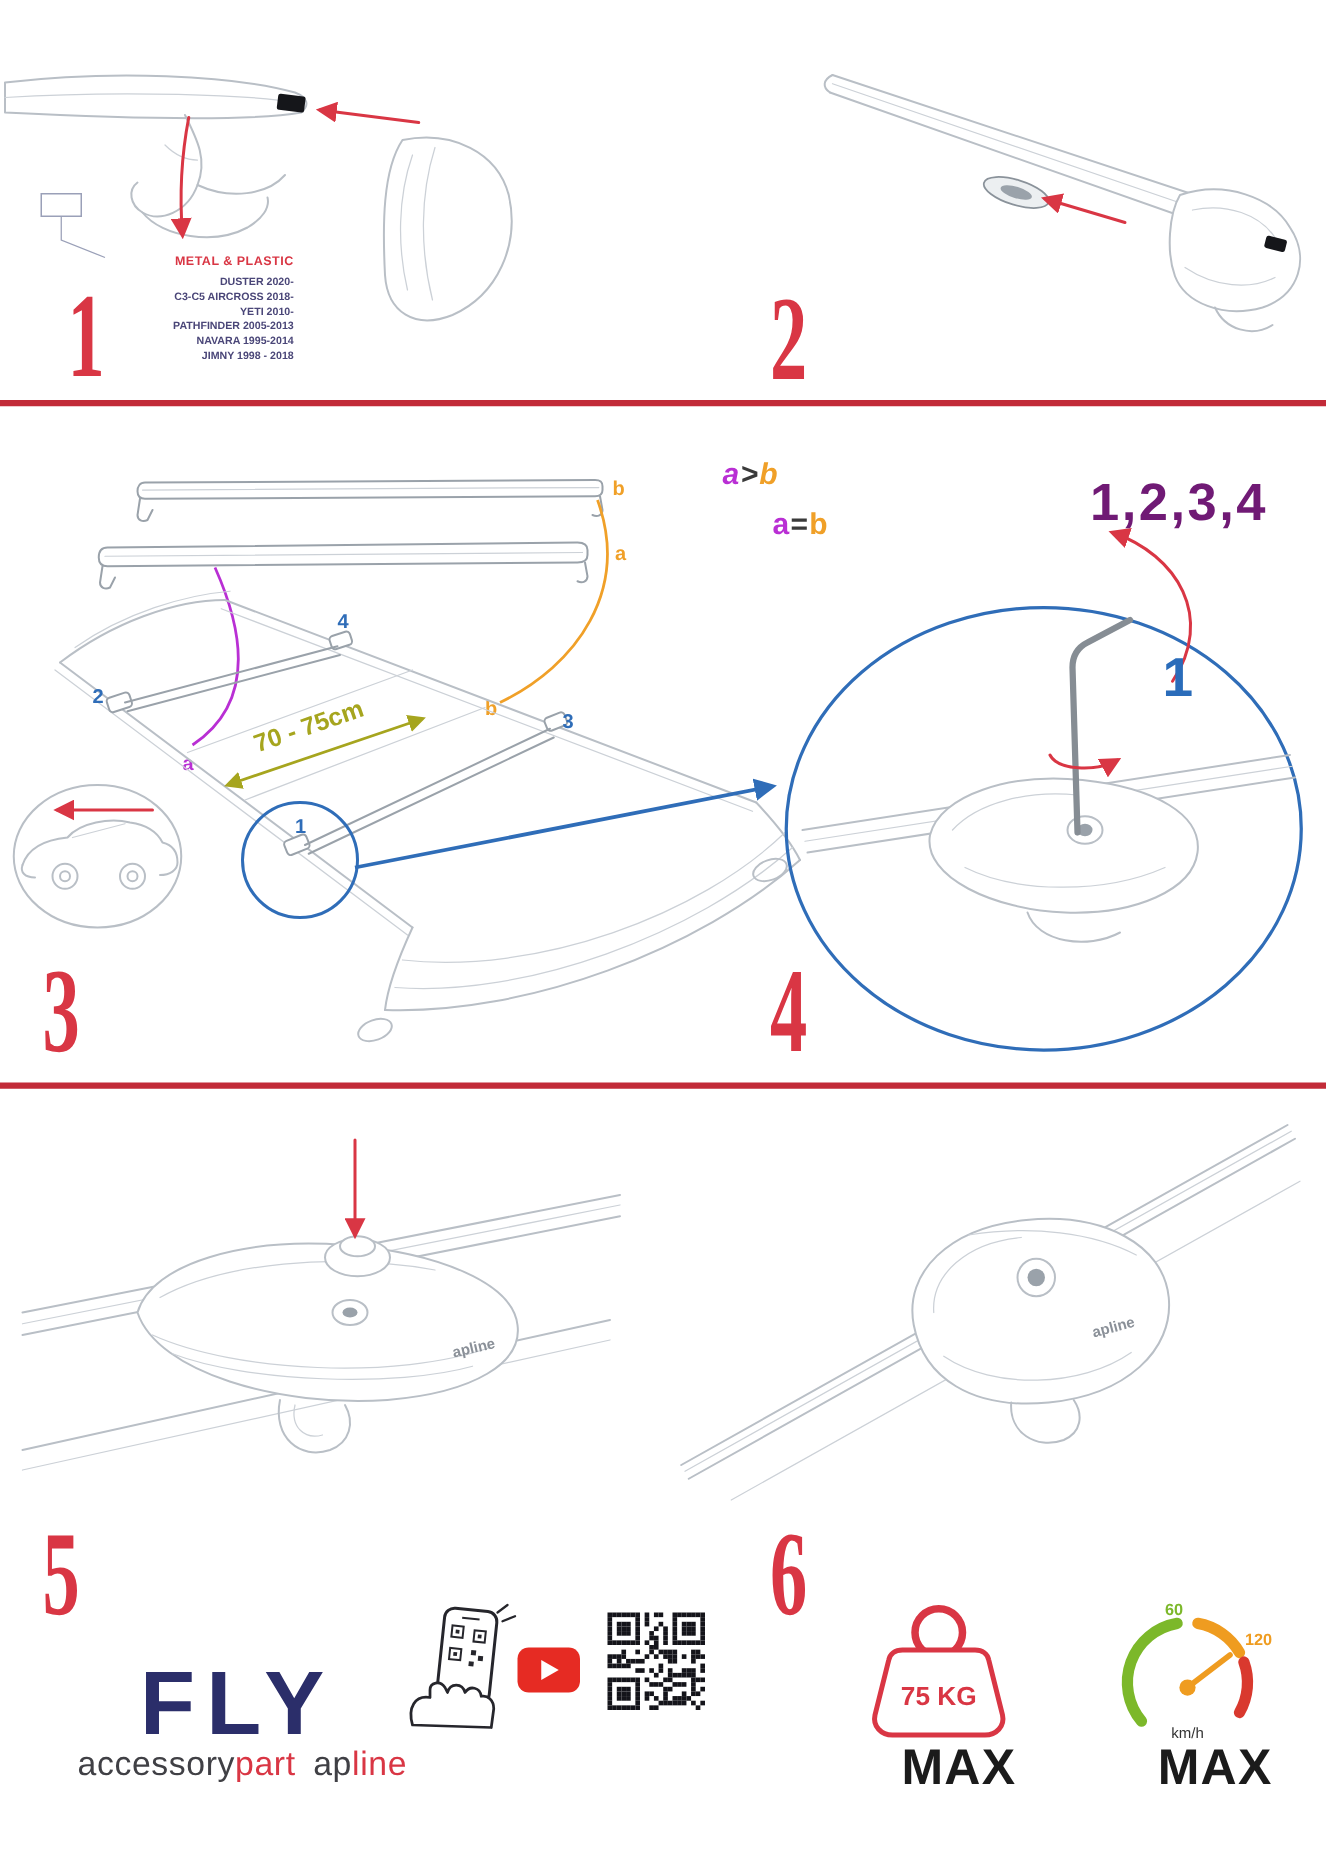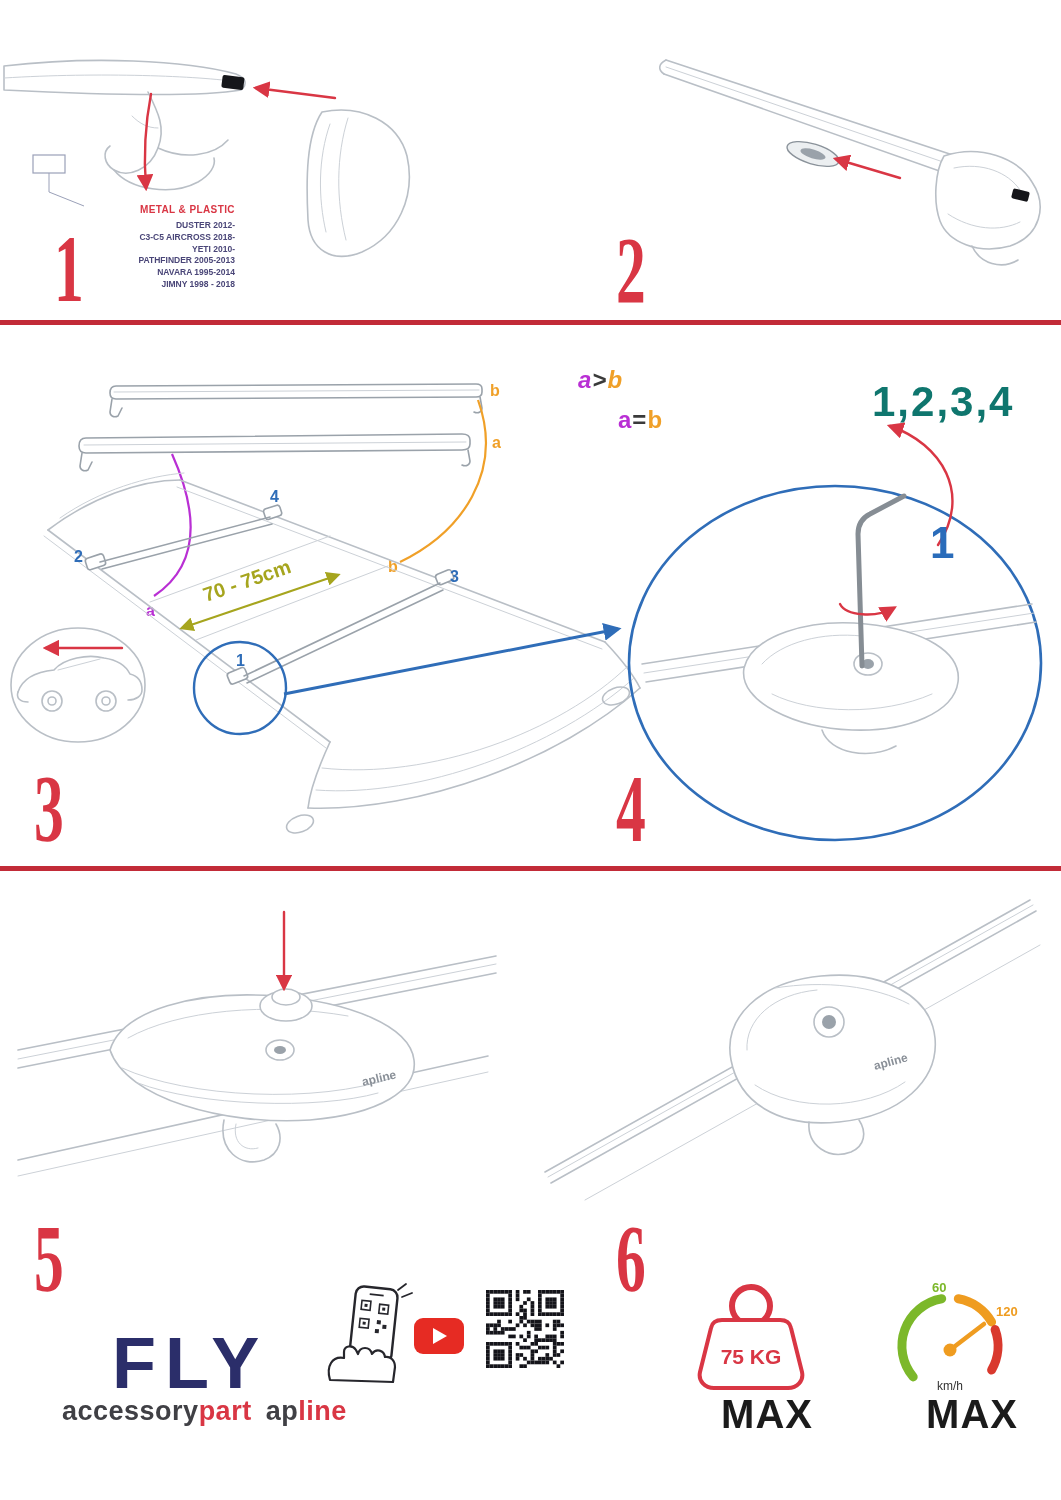--- a/index.html
+++ b/index.html
@@ -9,25 +9,25 @@
   .stepnum{position:absolute;color:#d93644;font-family:"Liberation Serif",serif;
            font-weight:bold;font-size:96px;line-height:0.85;
            transform:scaleX(.62);transform-origin:left top;}
   .material{position:absolute;left:40px;top:204px;width:195px;text-align:right;
             color:#d93644;font-size:10px;font-weight:bold;letter-spacing:.4px;}
   .models{position:absolute;left:40px;top:220px;width:195px;text-align:right;
           color:#4a4678;font-size:8.5px;line-height:11.8px;font-weight:bold;}
   .cmp{position:absolute;font-size:24px;font-weight:bold;letter-spacing:1px;}
   .cmp .p{color:#b92fd4;} .cmp .o{color:#f0a028;} .cmp .d{color:#3a3a3a;}
   .seq{position:absolute;left:872px;top:378px;font-size:42px;font-weight:bold;
-       color:#0f766e;letter-spacing:2px;}
+       color:#701a75;letter-spacing:2px;}
   .first1{position:absolute;left:930px;top:518px;font-size:44px;font-weight:bold;color:#2a6cba;}
   .fly{position:absolute;left:112px;top:1322px;font-size:72px;font-weight:bold;
        color:#2b2e6a;letter-spacing:9px;}
-  .brandline{position:absolute;left:62px;top:1396px;font-size:27px;font-weight:bold;
+  .brandline{position:absolute;left:62px;top:1396px;font-size:27px;font-weight:normal;
              letter-spacing:.5px;color:#404045;}
   .brandline .red{color:#d93644;} .brandline .gap{display:inline-block;width:14px;}
   .maxlabel{position:absolute;font-size:40px;font-weight:bold;color:#1b1b1b;
             text-align:right;letter-spacing:1px;}
   svg{position:absolute;overflow:visible;}
   svg text{font-family:"Liberation Sans",sans-serif;}
   .ln{stroke:#b9bfc6;stroke-width:1.6;fill:none;stroke-linecap:round;stroke-linejoin:round;}
   .lnf{stroke:#b9bfc6;stroke-width:1.6;fill:#fff;stroke-linejoin:round;}
   .thin{stroke:#ccd1d7;stroke-width:1;fill:none;stroke-linecap:round;}
   .dk{stroke:#9aa2aa;stroke-width:1.6;fill:none;stroke-linecap:round;}
@@ -65,21 +65,21 @@
 
     <path class="red" d="M335,58 L256,48" marker-end="url(#ar1)"></path>
     <path class="red" d="M151,54 C146,80 143,110 146,148" marker-end="url(#ar1)"></path>
 
     <rect x="33" y="115" width="32" height="18" fill="none" stroke="#9aa0b8" stroke-width="1.2"></rect>
     <path d="M49,133 L49,152 L84,166" stroke="#9aa0b8" stroke-width="1" fill="none"></path>
   </svg>
 
   <div class="material">METAL &amp; PLASTIC</div>
   <div class="models">
-    <div>DUSTER 2012-</div>
+    <div>DUSTER 2020-</div>
     <div>C3-C5 AIRCROSS 2018-</div>
     <div>YETI 2010-</div>
     <div>PATHFINDER 2005-2013</div>
     <div>NAVARA 1995-2014</div>
     <div>JIMNY 1998 - 2018</div>
   </div>
   <div class="stepnum" style="left:54px;top:228px;">1</div>
 
   <svg style="left:638px;top:38px;" width="420" height="275" viewBox="0 0 420 275">
     <defs>

